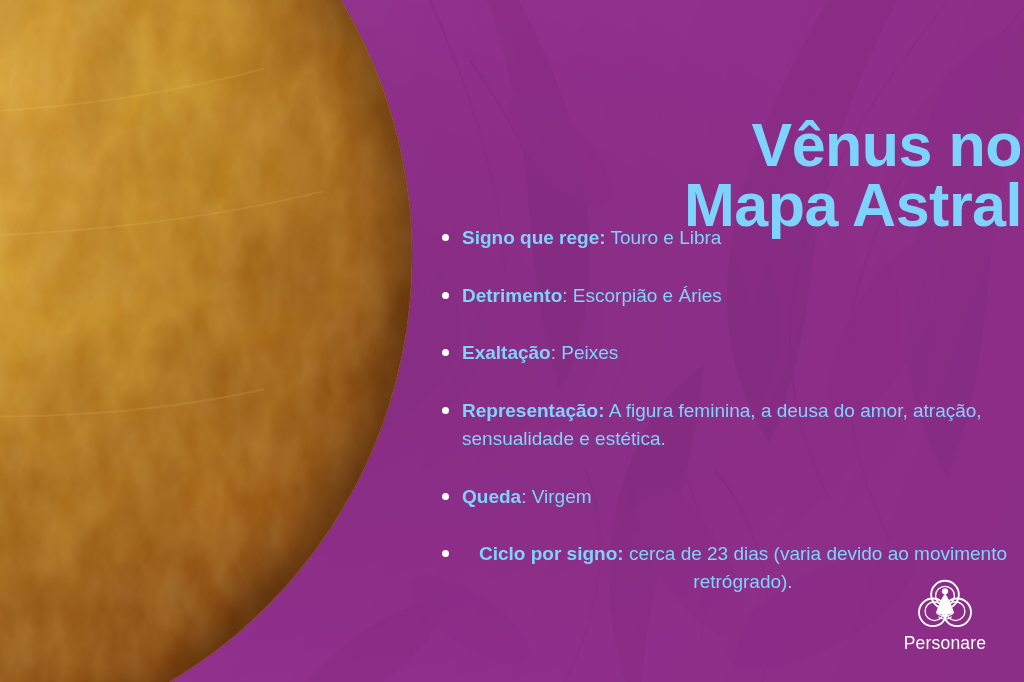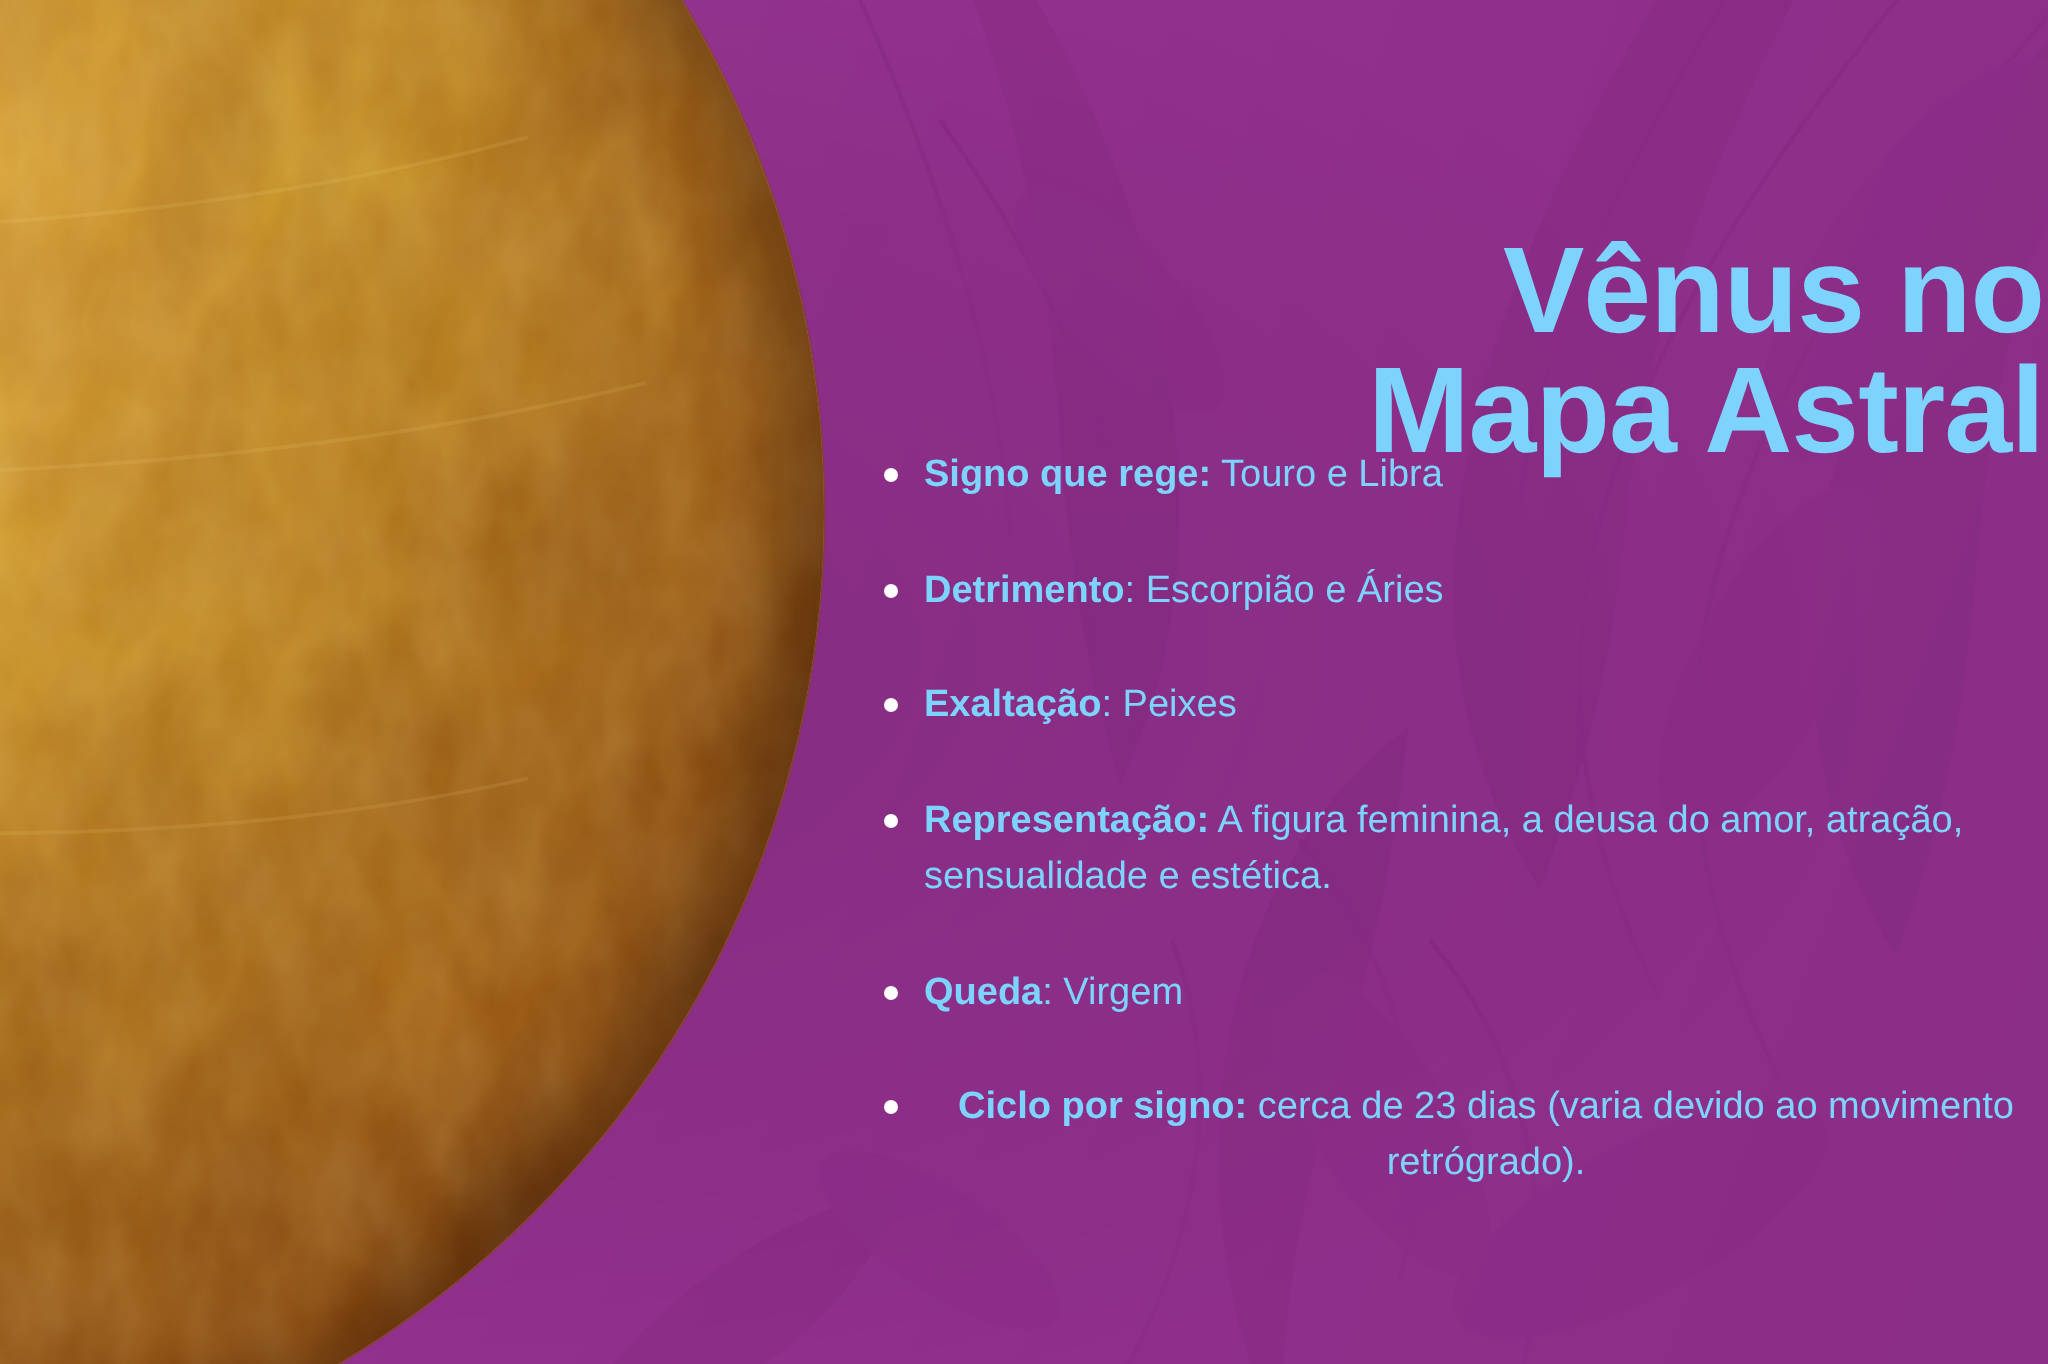--- a/index.html
+++ b/index.html
@@ -291,14 +291,35 @@
       </li>
 
       <li class="bullet">
         <span class="dot"></span>
         <span class="lead">Ciclo por signo:</span><span> cerca de 23 dias (varia devido ao movimento retrógrado).</span>
       </li>
 
     </ul>
   </div>
 
+  <div class="logo">
+    <svg class="logo-mark" viewBox="0 0 100 94" aria-hidden="true">
+      <g fill="none" stroke="#ffffff" stroke-width="3.4">
+        <circle cx="50" cy="30" r="25"></circle>
+        <circle cx="28" cy="62" r="25"></circle>
+        <circle cx="72" cy="62" r="25"></circle>
+      </g>
+      <g fill="none" stroke="#ffffff" stroke-width="2.4">
+        <circle cx="50" cy="32" r="17"></circle>
+        <circle cx="31" cy="60" r="17"></circle>
+        <circle cx="69" cy="60" r="17"></circle>
+      </g>
+      <path d="M50 28 C44 36, 38 48, 34 62 C40 68, 60 68, 66 62 C62 48, 56 36, 50 28 Z" fill="#ffffff" stroke="none"></path>
+      <circle cx="50" cy="24" r="5.6" fill="#ffffff" stroke="none"></circle>
+      <g fill="none" stroke="#ffffff" stroke-width="2">
+        <path d="M34 62 C40 70, 60 70, 66 62"></path>
+        <path d="M38 70 C44 76, 56 76, 62 70"></path>
+      </g>
+    </svg>
+    <span class="logo-word">Personare</span>
+  </div>
 
 </div>
 
 </body></html>

